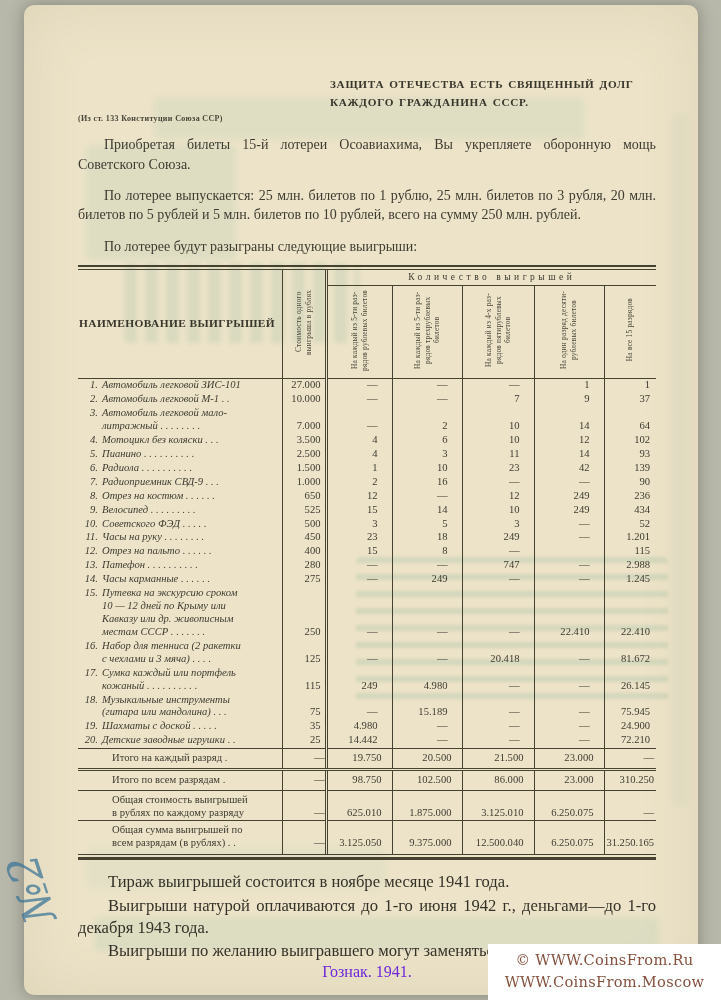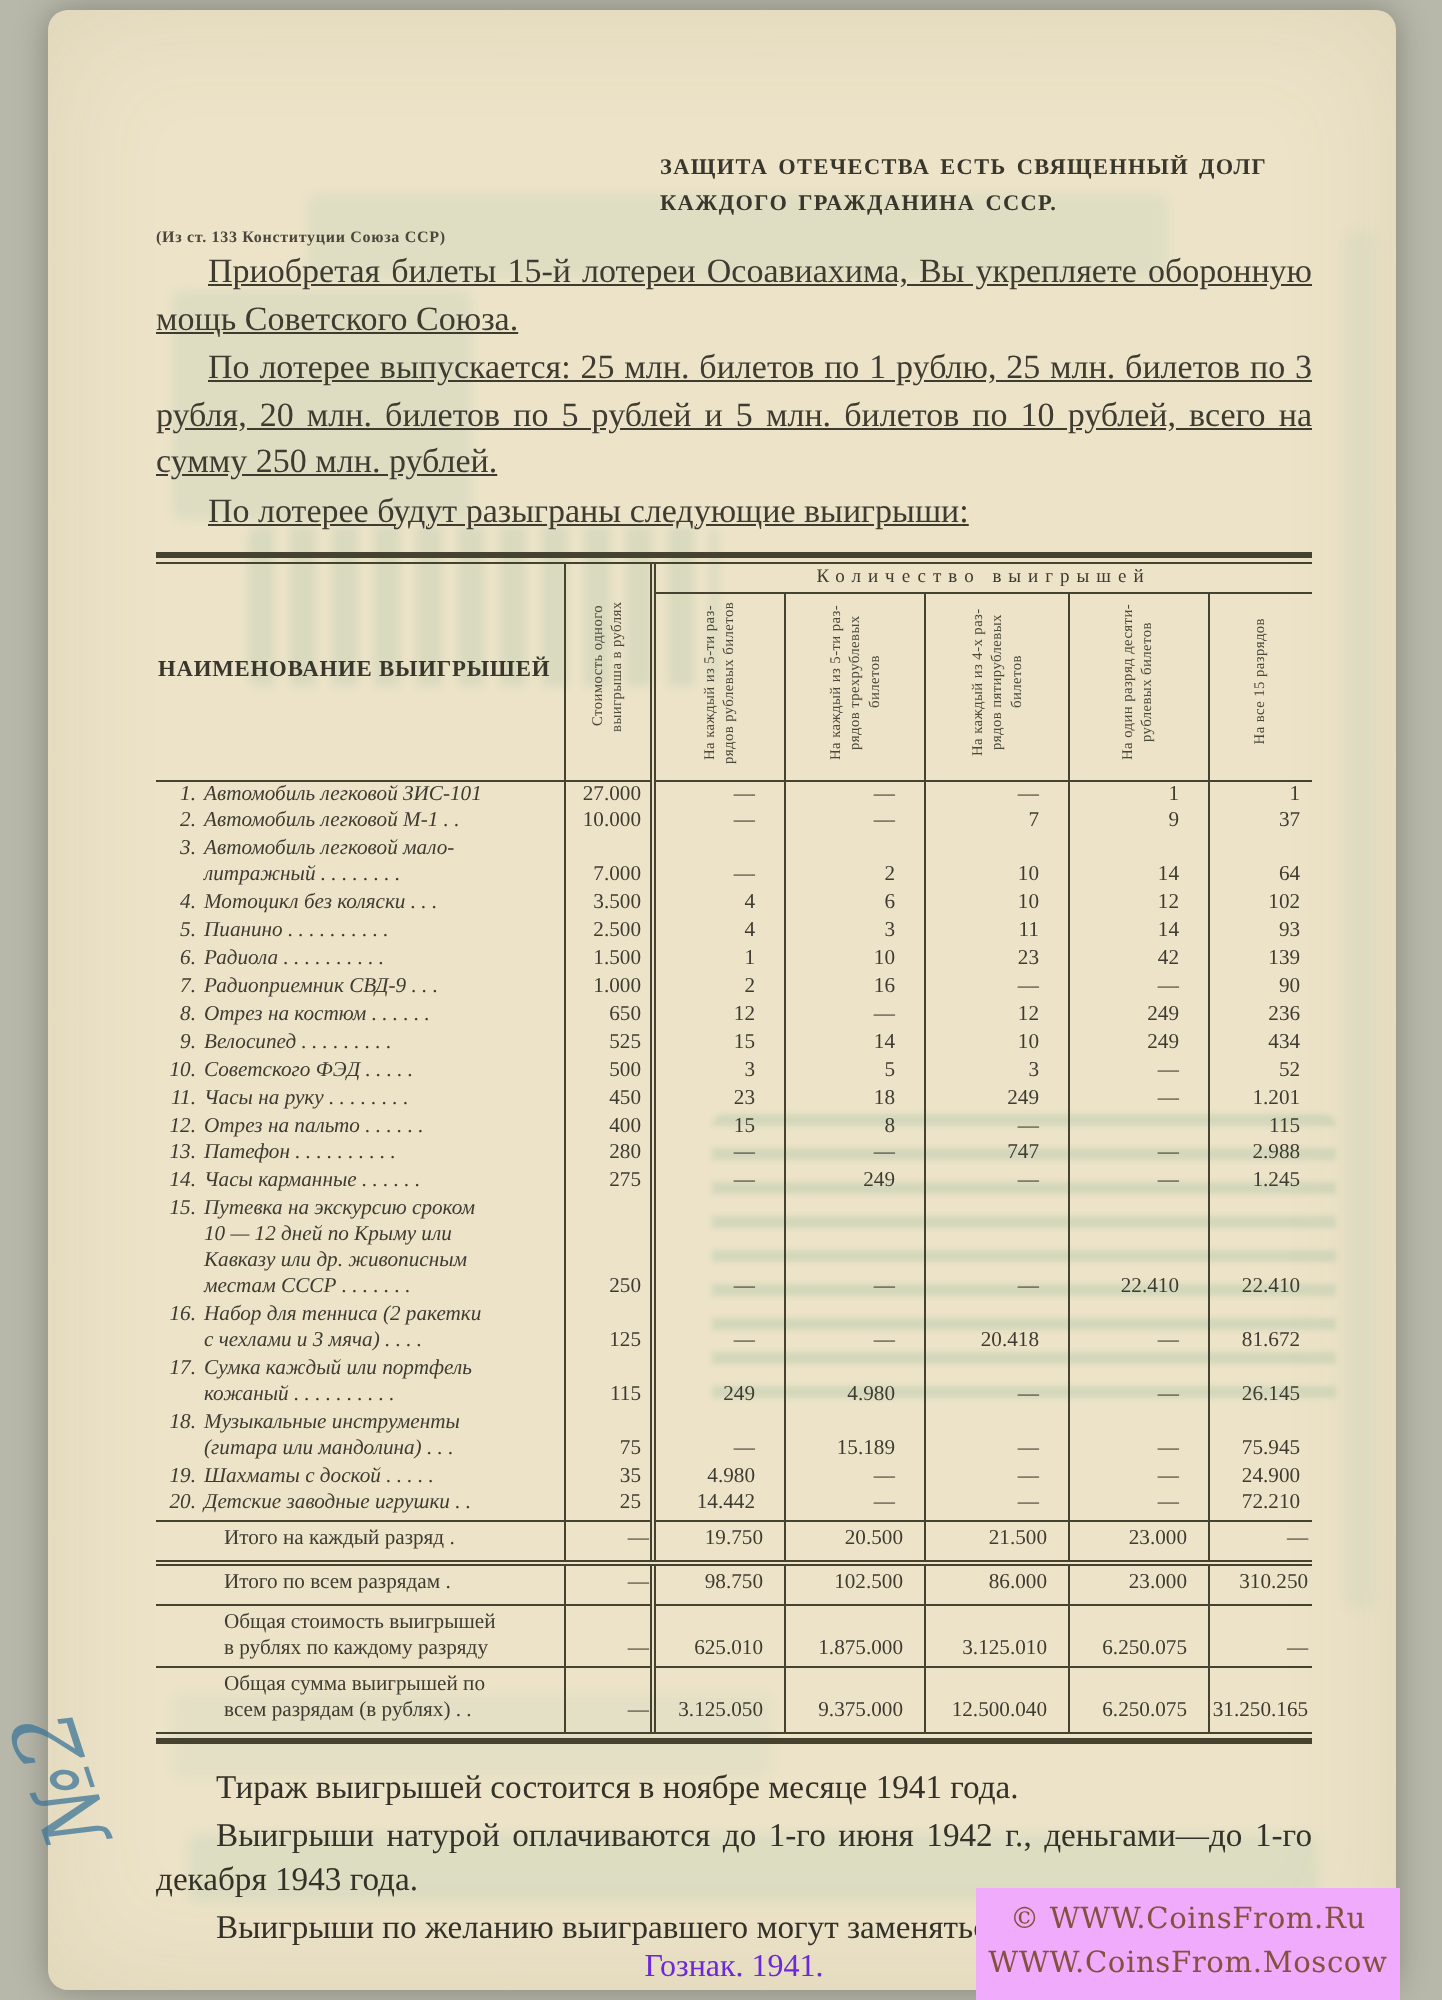--- a/index.html
+++ b/index.html
@@ -46,22 +46,22 @@
   .slogan{
     margin:62px 0 0 252px;width:312px;
     font-weight:bold;font-size:11.2px;line-height:1.62;
     letter-spacing:.7px;word-spacing:1.5px;color:#39362b;
   }
   .constitution-note{
     text-align:left;font-size:8px;font-weight:bold;
     letter-spacing:.35px;color:#4a473a;margin-top:3px;
   }
   .para{
-    margin:1px 0 0;font-size:17px;line-height:1.38;
-    text-align:justify;text-indent:26px;color:var(--ink);text-decoration:underline;
+    margin:12px 0 0;font-size:14px;line-height:1.38;
+    text-align:justify;text-indent:26px;color:var(--ink);
   }
 
   
   .tbl-wrap{margin-top:9px;}
   .rule{background:var(--line);}
   .rule.heavy{height:2.5px;}
   .rule.thin{height:1px;margin-top:2px;}
   .rule.bthin{height:1px;margin-bottom:2px;}
   table{
     width:100%;border-collapse:collapse;table-layout:fixed;
@@ -117,22 +117,22 @@
   }
   .imprint{text-align:center;font-size:16px;margin-top:1px;color:#6d28d9;}
 
   .handwriting{
     position:absolute;left:6px;top:822px;width:90px;height:100px;
     font-size:44px;font-style:italic;color:rgba(62,118,152,.75);
     transform:rotate(-108deg);
     font-family:"DejaVu Serif",serif;
   }
   .watermark{
-    position:absolute;left:488px;top:944px;width:212px;height:56px;
-    background:#f0abfc;text-align:center;
+    position:absolute;left:488px;top:944px;width:233px;height:56px;
+    background:#ffffff;text-align:center;
     font-family:"DejaVu Serif",serif;color:#84513f;
     font-size:14.6px;line-height:1.5;padding-top:5px;box-sizing:border-box;
     letter-spacing:.3px;
   }
 </style>
 </head>
 <body>
 
 <div class="paper">
   <div class="bleed b1"></div>

